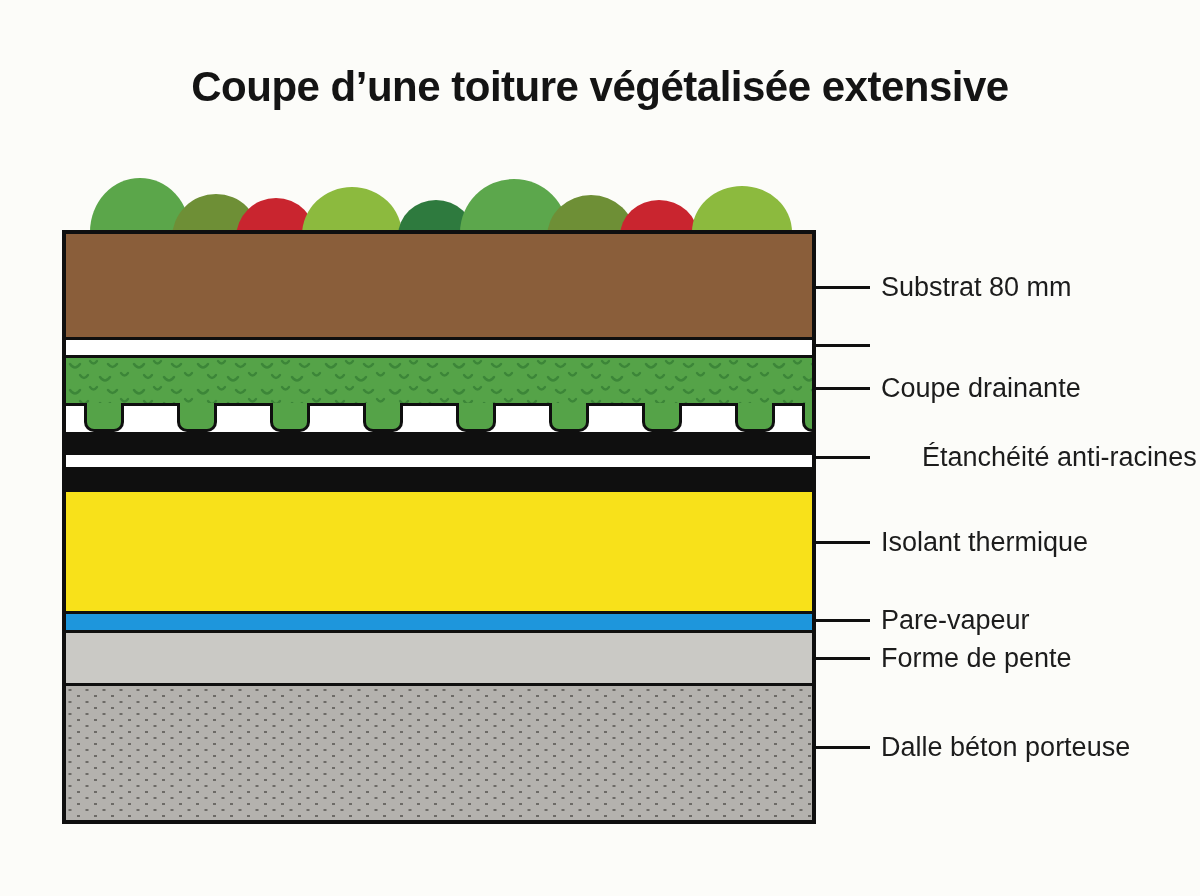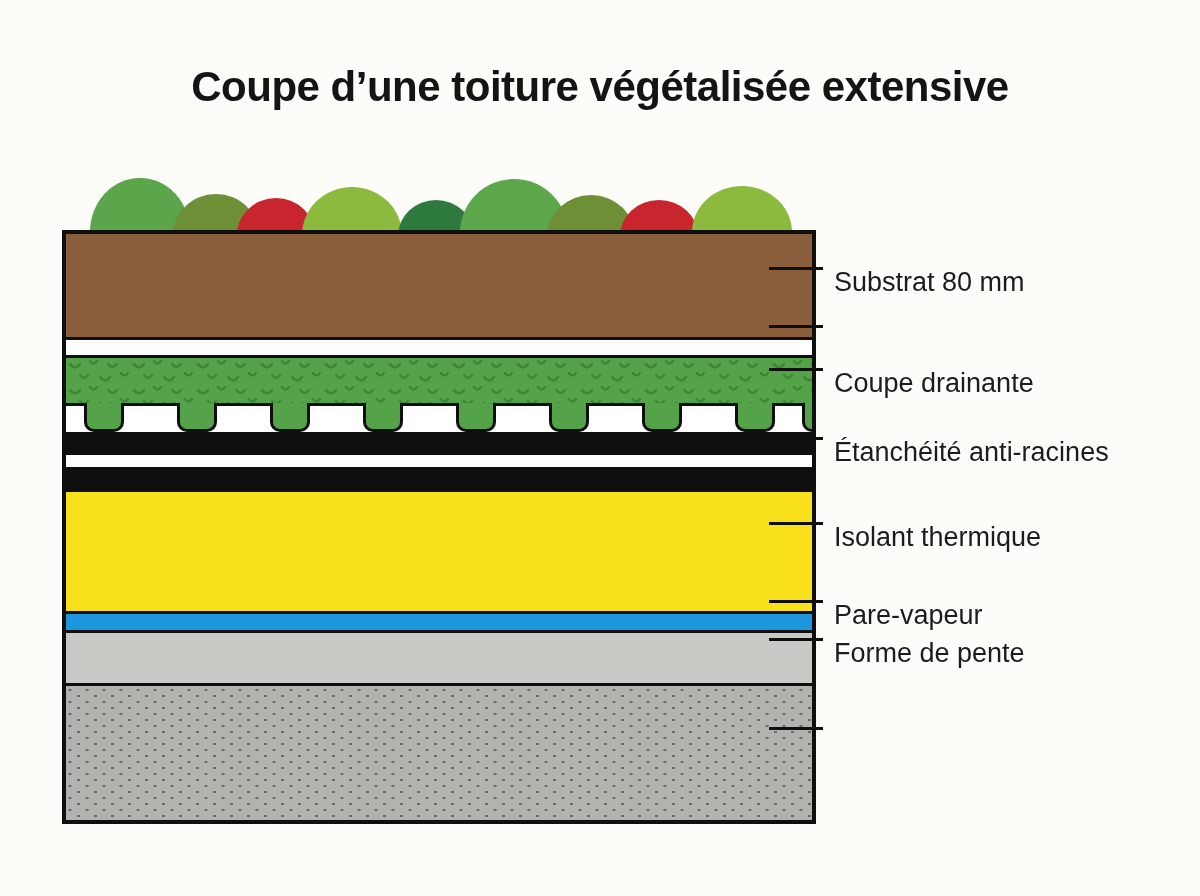--- a/index.html
+++ b/index.html
@@ -23,21 +23,21 @@
   .foot{position:absolute;top:-3px;height:29px;width:40px;box-sizing:border-box;
         border:3px solid #0f0f0f;border-top:none;border-radius:0 0 10px 10px;}
   .l-black1{height:23px;}
   .l-whitegap{height:12px;}
   .l-black2{height:25px;}
   .l-isolant{height:122px;}
   .l-pare{height:19px;}
   .l-forme{height:53px;}
   .l-dalle{flex:1 1 auto;}
   
-  .lead{position:absolute;left:769px;height:40px;display:flex;align-items:flex-start;z-index:3;}
+  .lead{position:absolute;left:816px;height:40px;display:flex;align-items:center;z-index:3;}
   .lline{display:inline-block;width:54px;height:3px;background:#0f0f0f;}
   .ltext{margin-left:11px;font-size:27px;color:#1c1c1c;white-space:nowrap;}
 </style>
 </head>
 <body>
 
 <div class="page">
 
   <div class="title">Coupe d’une toiture végétalisée extensive</div>
 
@@ -102,33 +102,34 @@
     <span class="lline"></span>
     <span class="ltext">Substrat 80 mm</span>
   </div>
   <div class="lead" style="top:325px;">
     <span class="lline"></span>
   </div>
   <div class="lead" style="top:368px;">
     <span class="lline"></span>
     <span class="ltext">Coupe drainante</span>
   </div>
-  <div class="lead" style="top:437px;">
+  <div class="lead" style="top:437px;gap:41px;">
     <span class="lline"></span>
     <span class="ltext">Étanchéité anti-racines</span>
   </div>
   <div class="lead" style="top:522px;">
     <span class="lline"></span>
     <span class="ltext">Isolant thermique</span>
   </div>
   <div class="lead" style="top:600px;">
     <span class="lline"></span>
     <span class="ltext">Pare-vapeur</span>
   </div>
   <div class="lead" style="top:638px;">
     <span class="lline"></span>
     <span class="ltext">Forme de pente</span>
   </div>
   <div class="lead" style="top:727px;">
     <span class="lline"></span>
+    <span class="ltext">Dalle béton porteuse</span>
   </div>
 
 </div>
 
 </body></html>

